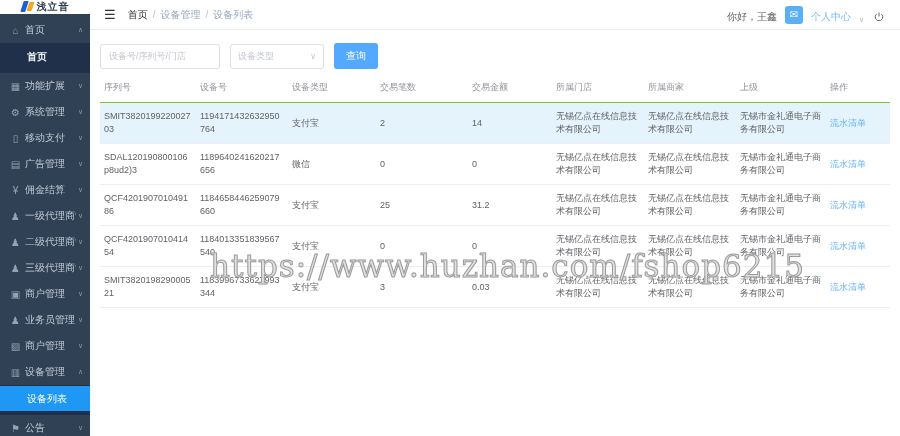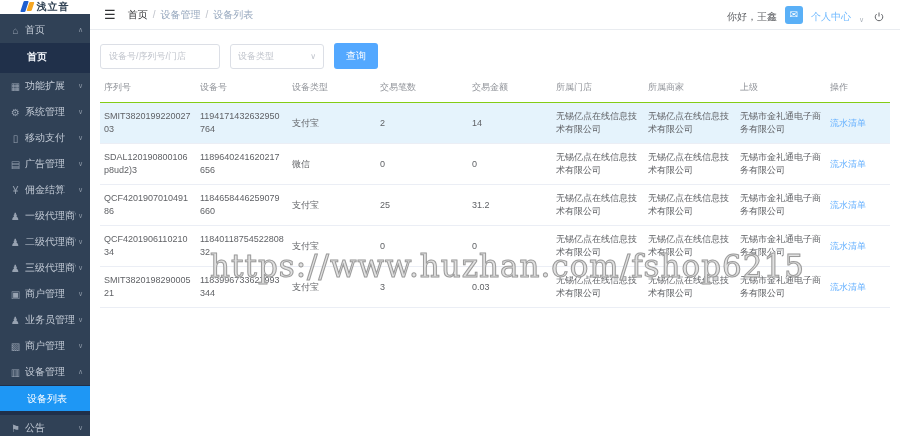--- a/index.html
+++ b/index.html
@@ -247,22 +247,22 @@
               <td>1184658446259079660</td>
               <td>支付宝</td>
               <td>25</td>
               <td>31.2</td>
               <td>无锡亿点在线信息技术有限公司</td>
               <td>无锡亿点在线信息技术有限公司</td>
               <td>无锡市金礼通电子商务有限公司</td>
               <td><a class="action-link">流水清单</a></td>
             </tr>
             <tr>
-              <td>QCF420190611021034</td>
-              <td>1184011875452280832</td>
+              <td>QCF420190701041454</td>
+              <td>1184013351839567540</td>
               <td>支付宝</td>
               <td>0</td>
               <td>0</td>
               <td>无锡亿点在线信息技术有限公司</td>
               <td>无锡亿点在线信息技术有限公司</td>
               <td>无锡市金礼通电子商务有限公司</td>
               <td><a class="action-link">流水清单</a></td>
             </tr>
             <tr>
               <td>SMIT382019829000521</td>

